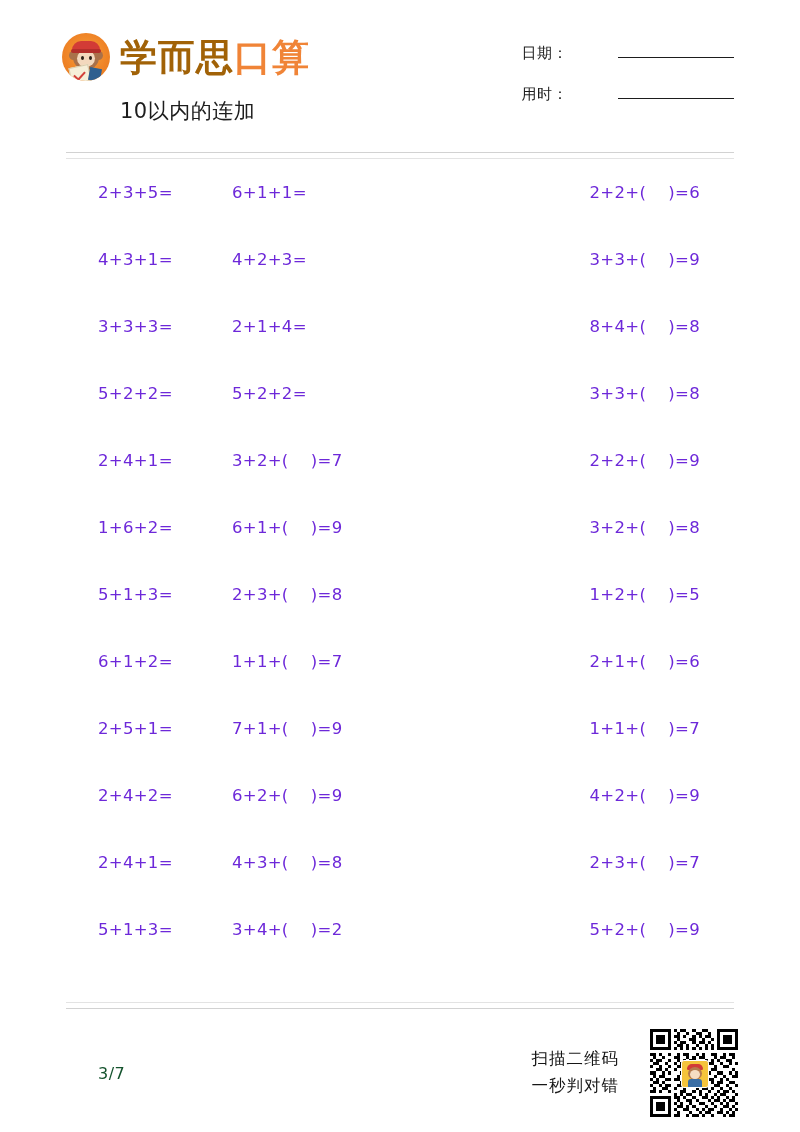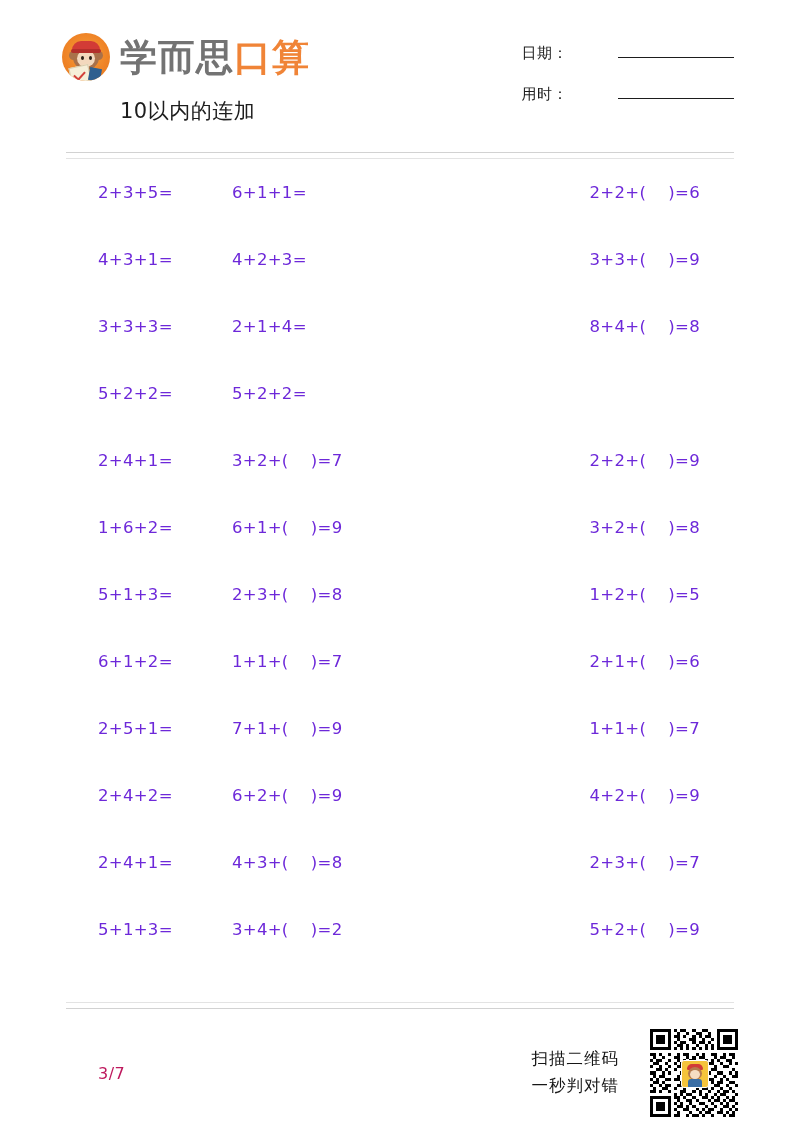--- a/index.html
+++ b/index.html
@@ -124,21 +124,21 @@
   }
 
   .brand-text {
     font-family: "DejaVu Sans", "Liberation Sans", sans-serif;
     font-size: 37px;
     font-weight: bold;
     letter-spacing: 1px;
     line-height: 1;
     white-space: nowrap;
   }
-  .brand-dark { color: #737373; }
+  .brand-dark { color: #a16207; }
   .brand-accent { color: #f08437; }
 
   .subtitle {
     margin-top: 16px;
     margin-left: 58px;
     font-family: "DejaVu Sans", "Liberation Sans", sans-serif;
     font-size: 21px;
     color: #1d1d1d;
     letter-spacing: 0.5px;
     white-space: nowrap;
@@ -218,21 +218,21 @@
     top: 1020px;
     width: 800px;
     height: 112px;
   }
   .page-num {
     position: absolute;
     left: 98px;
     top: 44px;
     font-family: "DejaVu Sans", "Liberation Sans", sans-serif;
     font-size: 16px;
-    color: #be185d;
+    color: #14532d;
     letter-spacing: 0.5px;
   }
   .qr-block {
     position: absolute;
     right: 62px;
     top: 9px;
     display: flex;
     align-items: center;
     gap: 31px;
   }
@@ -346,20 +346,21 @@
       <div class="cell col3">3+3+(    )=9</div>
     </div>
     <div class="prob-row">
       <div class="cell col1">3+3+3=</div>
       <div class="cell col2">2+1+4=</div>
       <div class="cell col3">8+4+(    )=8</div>
     </div>
     <div class="prob-row">
       <div class="cell col1">5+2+2=</div>
       <div class="cell col2">5+2+2=</div>
+      <div class="cell col3">3+3+(    )=8</div>
     </div>
     <div class="prob-row">
       <div class="cell col1">2+4+1=</div>
       <div class="cell col2">3+2+(    )=7</div>
       <div class="cell col3">2+2+(    )=9</div>
     </div>
     <div class="prob-row">
       <div class="cell col1">1+6+2=</div>
       <div class="cell col2">6+1+(    )=9</div>
       <div class="cell col3">3+2+(    )=8</div>

